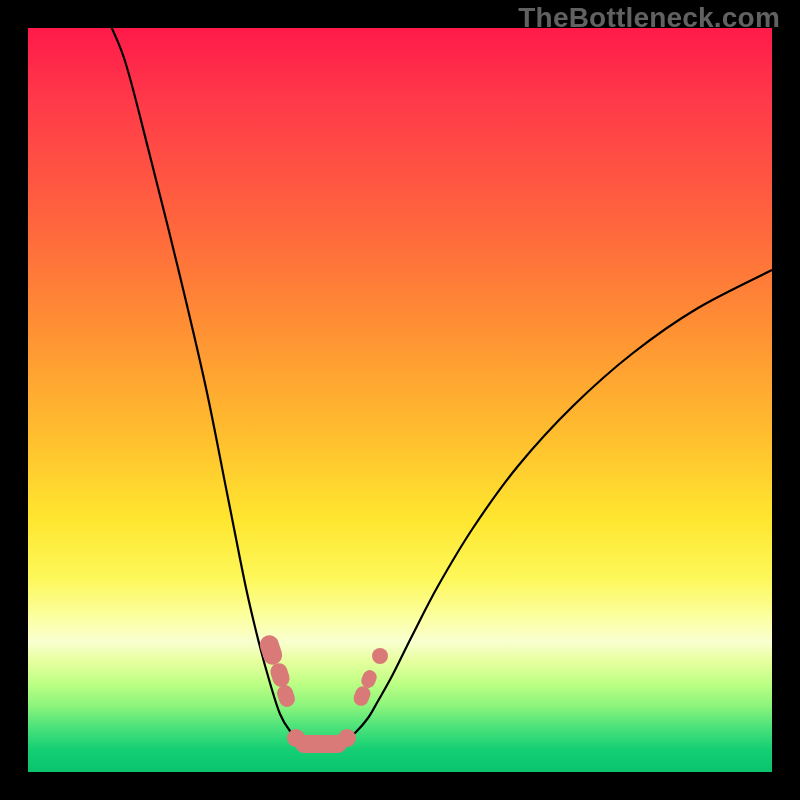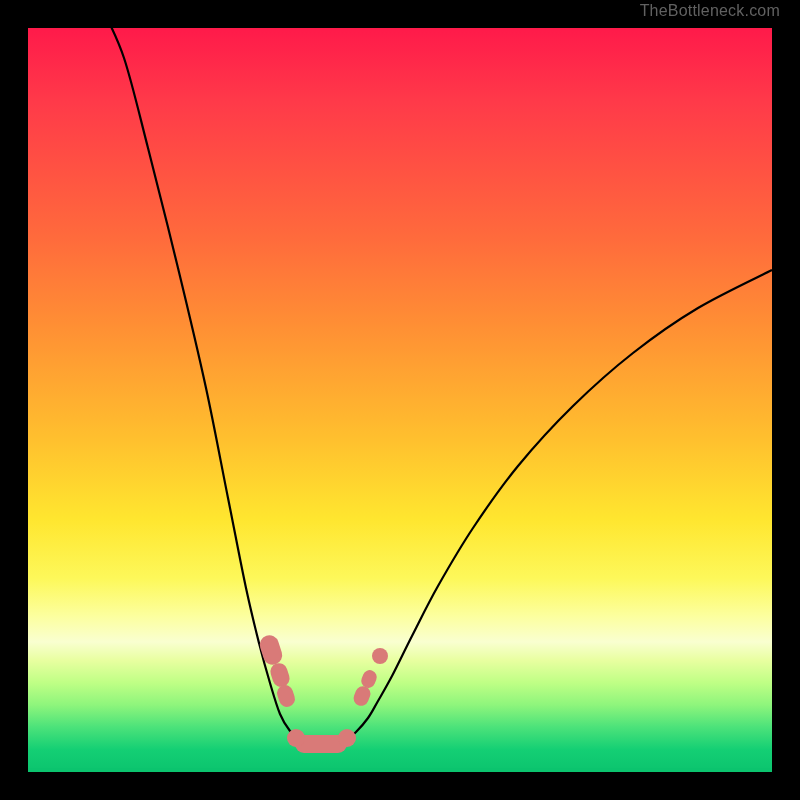--- a/index.html
+++ b/index.html
@@ -45,23 +45,23 @@
       #4be27a 94%,
       #14cf74 97%,
       #0bc46e 100%
     );
   }
   .watermark {
     position: absolute;
     top: 2px;
     right: 20px;
     color: #6a6a6a;
-    font-size: 16px;
+    font-size: 28px;
     letter-spacing: 0.2px;
-    font-weight: 400;
+    font-weight: 700;
     opacity: 0.92;
   }
   svg.curve {
     position: absolute;
     left: 0; top: 0;
     width: 100%;
     height: 100%;
     overflow: visible;
   }
   .marker {

